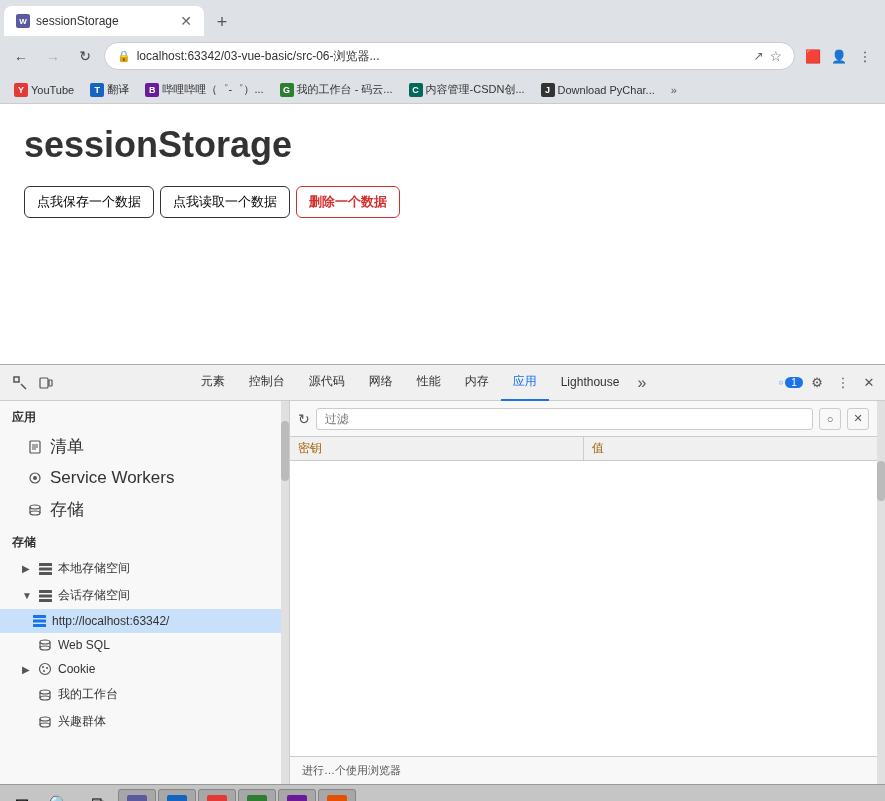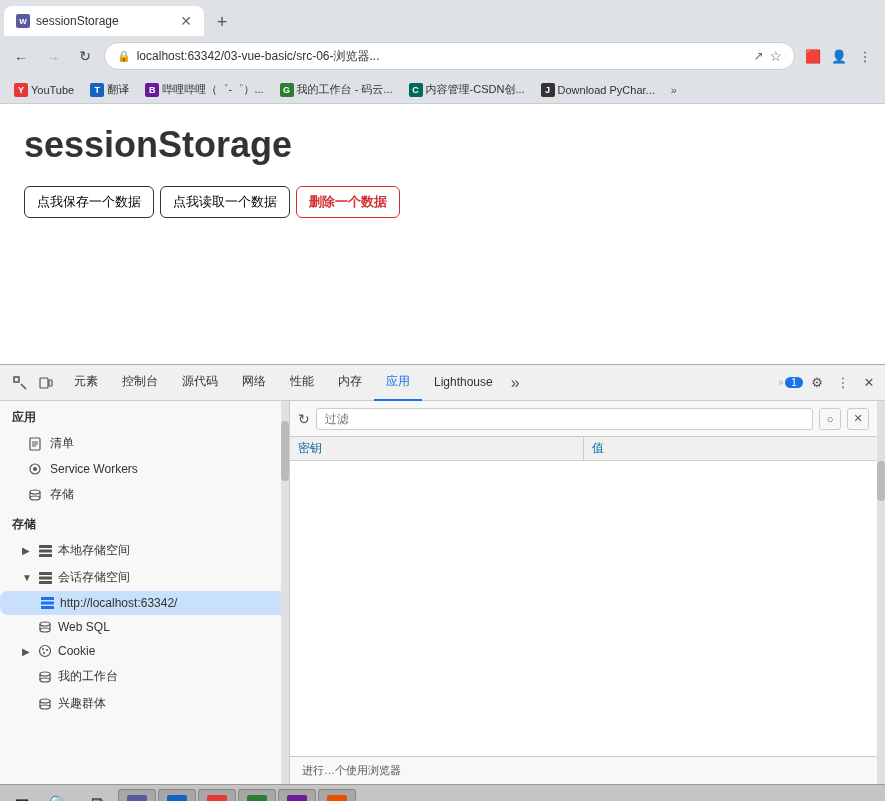--- a/index.html
+++ b/index.html
@@ -47,62 +47,62 @@
     .page-btn { padding: 6px 12px; border: 1px solid #333; background: #fff; cursor: pointer; font-size: 13px; border-radius: 6px; }
     .page-btn.delete { color: #d32f2f; border-color: #d32f2f; font-weight: bold; }
 
     
     .devtools { display: flex; flex-direction: column; border-top: 1px solid #aaa; background: #f0f0f0; height: 420px; }
     
     
     .devtools-header { display: flex; align-items: center; background: #f0f0f0; border-bottom: 1px solid #ccc; height: 36px; padding: 0 4px; }
     .devtools-icons { display: flex; gap: 2px; padding: 0 4px; }
     .dt-icon { width: 24px; height: 24px; display: flex; align-items: center; justify-content: center; cursor: pointer; color: #555; font-size: 13px; border-radius: 3px; }
-    .dt-tabs { display: flex; align-items: center; flex: 1; overflow: hidden; }
+    .dt-tabs { display: flex; align-items: center; flex: 1; overflow: hidden; justify-content: center; }
     .dt-tab { padding: 0 12px; height: 36px; display: flex; align-items: center; cursor: pointer; font-size: 12px; color: #333; white-space: nowrap; border-bottom: 2px solid transparent; }
     .dt-tab.active { border-bottom: 2px solid #1a73e8; color: #1a73e8; }
     .dt-more { padding: 0 6px; color: #555; cursor: pointer; font-size: 16px; }
     .dt-right { display: flex; align-items: center; gap: 2px; margin-left: auto; }
     .dt-badge { background: #1a73e8; color: white; border-radius: 10px; padding: 1px 5px; font-size: 10px; min-width: 18px; text-align: center; }
 
     
     .devtools-body { display: flex; flex: 1; overflow: hidden; }
     
     
     .dt-sidebar { width: 290px; background: #f8f8f8; border-right: 1px solid #ccc; overflow-y: auto; display: flex; flex-direction: column; position: relative; }
     .dt-sidebar-scroll { flex: 1; overflow-y: auto; }
     .sidebar-section-title { font-size: 12px; color: #333; font-weight: bold; padding: 8px 12px 4px 12px; }
-    .sidebar-item { display: flex; align-items: center; gap: 8px; padding: 5px 12px 5px 28px; cursor: pointer; font-size: 12px; color: #333; }
+    .sidebar-item { display: flex; align-items: center; gap: 8px; padding: 5px 12px 5px 28px; cursor: pointer; font-size: 17px; color: #333; }
     .sidebar-item .item-icon { width: 14px; height: 14px; display: flex; align-items: center; justify-content: center; flex-shrink: 0; }
     .sidebar-group-title { font-size: 12px; color: #333; font-weight: bold; padding: 8px 12px 4px 12px; }
     .sidebar-storage-item { display: flex; align-items: center; gap: 6px; padding: 5px 12px; cursor: pointer; font-size: 12px; color: #333; }
     .sidebar-storage-item .expand-arrow { font-size: 10px; color: #555; width: 10px; }
     .sidebar-storage-item .item-icon { width: 14px; height: 14px; flex-shrink: 0; display: flex; align-items: center; justify-content: center; }
     .indent1 { padding-left: 22px; }
-    .indent2 { padding-left: 24px; border-radius: 8px; }
+    .indent2 { padding-left: 16px; }
     .active-item { background: #c8e0f9 !important; }
     
     
     .dt-sidebar-scroll::-webkit-scrollbar { width: 8px; }
     .dt-sidebar-scroll::-webkit-scrollbar-track { background: #f0f0f0; }
     .dt-sidebar-scroll::-webkit-scrollbar-thumb { background: #ccc; border-radius: 4px; }
     
     
     .dt-content { flex: 1; display: flex; flex-direction: column; overflow: hidden; }
     
     
     .filter-bar { display: flex; align-items: center; background: #f8f8f8; border-bottom: 1px solid #ccc; padding: 4px 8px; gap: 6px; height: 36px; }
     .refresh-icon { color: #555; font-size: 14px; cursor: pointer; }
     .filter-input { flex: 1; padding: 3px 8px; border: 1px solid #ccc; border-radius: 3px; font-size: 12px; background: #fff; }
     .filter-action { width: 22px; height: 22px; display: flex; align-items: center; justify-content: center; cursor: pointer; color: #555; border: 1px solid #ccc; border-radius: 3px; font-size: 11px; }
     
     
     .dt-table { flex: 1; display: flex; flex-direction: column; overflow: hidden; }
     .dt-table-header { display: flex; background: #f0f0f0; border-bottom: 1px solid #ccc; height: 24px; }
-    .dt-th { padding: 3px 8px; font-size: 12px; color: #0369a1; border-right: 1px solid #ccc; flex: 1; font-weight: normal; }
+    .dt-th { padding: 3px 8px; font-size: 12px; color: #a16207; border-right: 1px solid #ccc; flex: 1; font-weight: normal; }
     .dt-th:last-child { border-right: none; }
     .dt-table-body { flex: 1; overflow: auto; background: #fff; }
     
     
     .dt-bottom-hint { background: #f8f8f8; border-top: 1px solid #ccc; padding: 4px 12px; font-size: 11px; color: #555; height: 28px; display: flex; align-items: center; }
 
     
     .taskbar { height: 40px; background: #c5c5c5; display: flex; align-items: center; padding: 0 4px; gap: 2px; border-top: 1px solid #999; }
     .taskbar-icon { width: 36px; height: 36px; display: flex; align-items: center; justify-content: center; border-radius: 3px; cursor: pointer; font-size: 18px; }
     .taskbar-app { display: flex; align-items: center; gap: 4px; padding: 4px 8px; background: rgba(0,0,0,0.15); border-radius: 3px; cursor: pointer; border: 1px solid rgba(0,0,0,0.2); height: 32px; }

